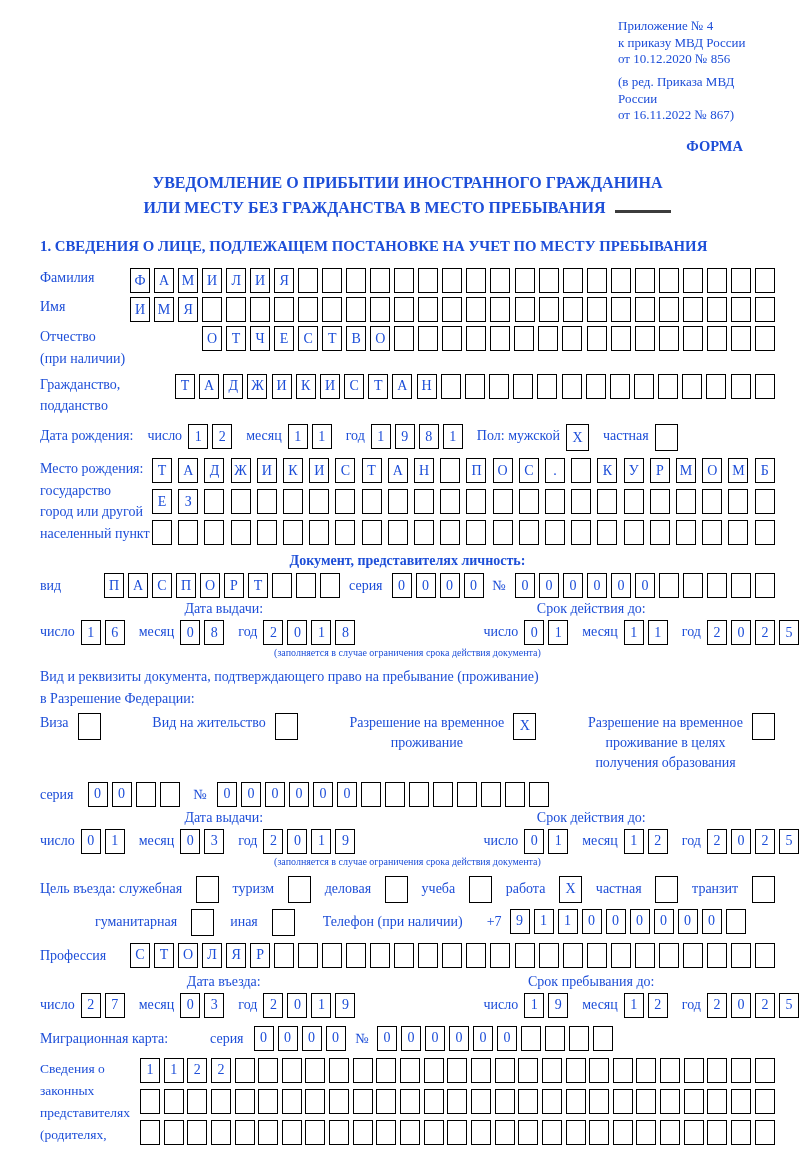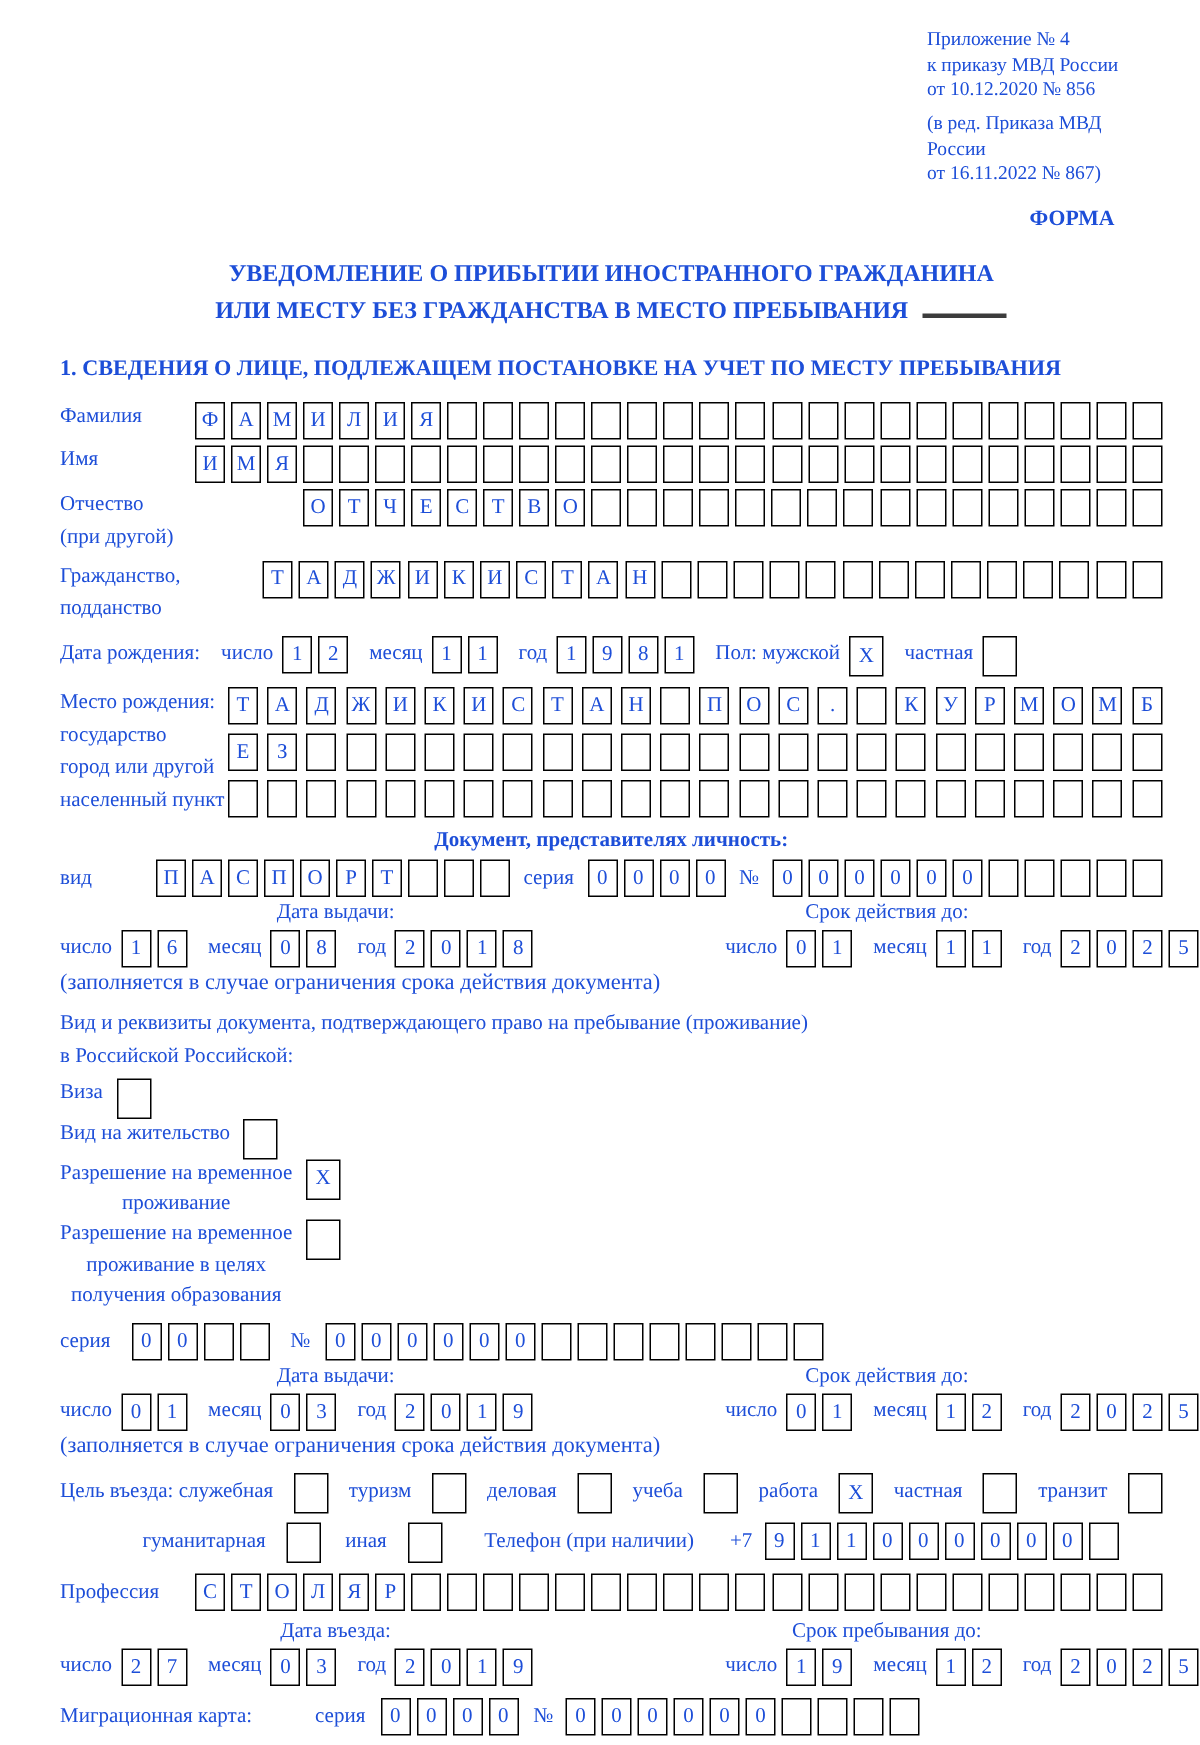--- a/index.html
+++ b/index.html
@@ -36,23 +36,23 @@
   .seg-first{margin:2px 6px 0 0;}
   .multiline{line-height:1.55;}
   .mr-col{flex:1;margin-left:0;}
   .mr-col .cells-fill{margin-top:0;}
   .mr-col .cells-fill + .cells-fill{margin-top:6px;}
   .doc-heading{text-align:center;font-weight:bold;font-size:14px;margin-top:8px;}
   .dates{display:flex;margin-top:3px;}
   .dates .half{width:50%;display:flex;align-items:flex-start;}
   .dates .half-label{width:50%;text-align:center;font-size:14px;}
   .dates .half.right{padding-left:76px;box-sizing:border-box;}
-  .note-right{text-align:left;font-size:15px;margin-top:2px;}
+  .note-right{text-align:center;font-size:10px;margin-top:2px;}
   .permit-text{font-size:14px;line-height:1.6;margin-top:8px;}
-  .cbrow{display:flex;justify-content:space-between;margin-top:2px;flex-direction:column;}
+  .cbrow{display:flex;justify-content:space-between;margin-top:2px;}
   .cbgroup{display:flex;align-items:flex-start;gap:9px;font-size:14px;}
   .cbgroup .txt{text-align:center;line-height:1.45;}
   .label-col{font-size:13.5px;line-height:1.63;flex:none;}
 </style>
 </head>
 <body>
 
 <div class="page">
 
   <div class="hdr">
@@ -134,21 +134,21 @@
         <span class="cell"></span>
         <span class="cell"></span>
         <span class="cell"></span>
         <span class="cell"></span>
       </div>
   </div>
 
   <div class="row">
     <span class="lbl w162 multiline">
       <span>Отчество</span><br>
-      <span>(при другой)</span>
+      <span>(при наличии)</span>
     </span>
     <div class="cells-fill">
         <span class="cell">О</span>
         <span class="cell">Т</span>
         <span class="cell">Ч</span>
         <span class="cell">Е</span>
         <span class="cell">С</span>
         <span class="cell">Т</span>
         <span class="cell">В</span>
         <span class="cell">О</span>
@@ -403,21 +403,21 @@
           <span class="cell">0</span>
           <span class="cell">2</span>
           <span class="cell">5</span>
         </div>
     </div>
   </div>
   <div class="note-right">(заполняется в случае ограничения срока действия документа)</div>
 
   <div class="permit-text">
     <div>Вид и реквизиты документа, подтверждающего право на пребывание (проживание)</div>
-    <div>в Российской Российской:</div>
+    <div>в Разрешение Федерации:</div>
   </div>
 
   <div class="cbrow">
     <div class="cbgroup">
       <span class="txt">Виза</span>
       <div class="cells-gap cb">
           <span class="cell"></span>
         </div>
     </div>
     <div class="cbgroup">

